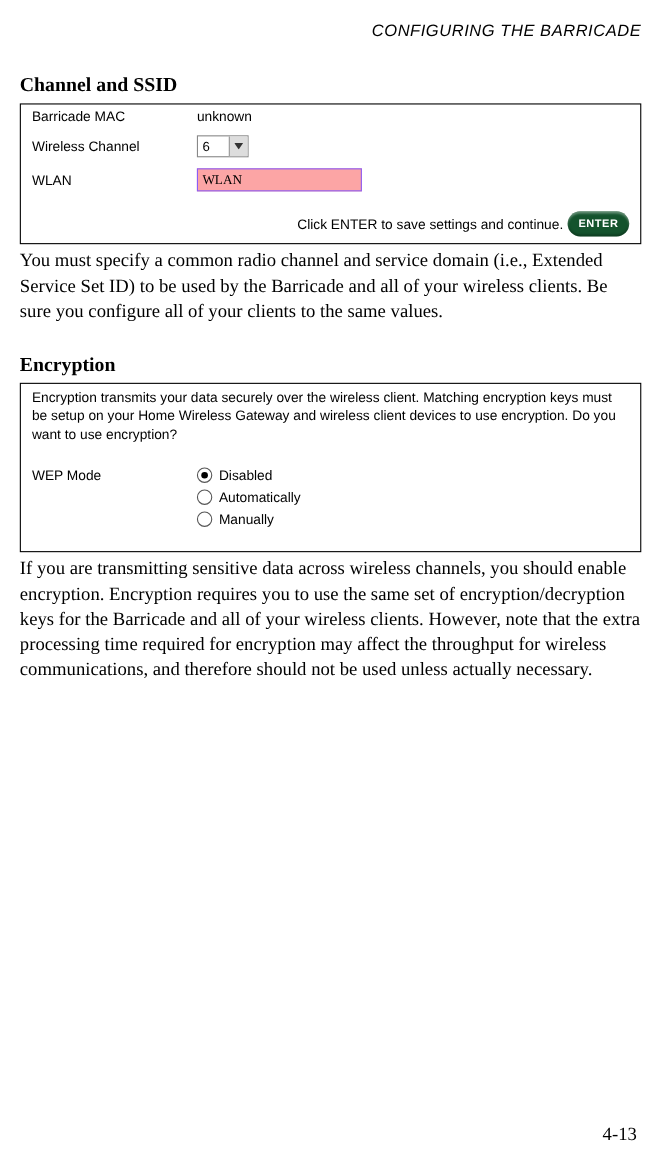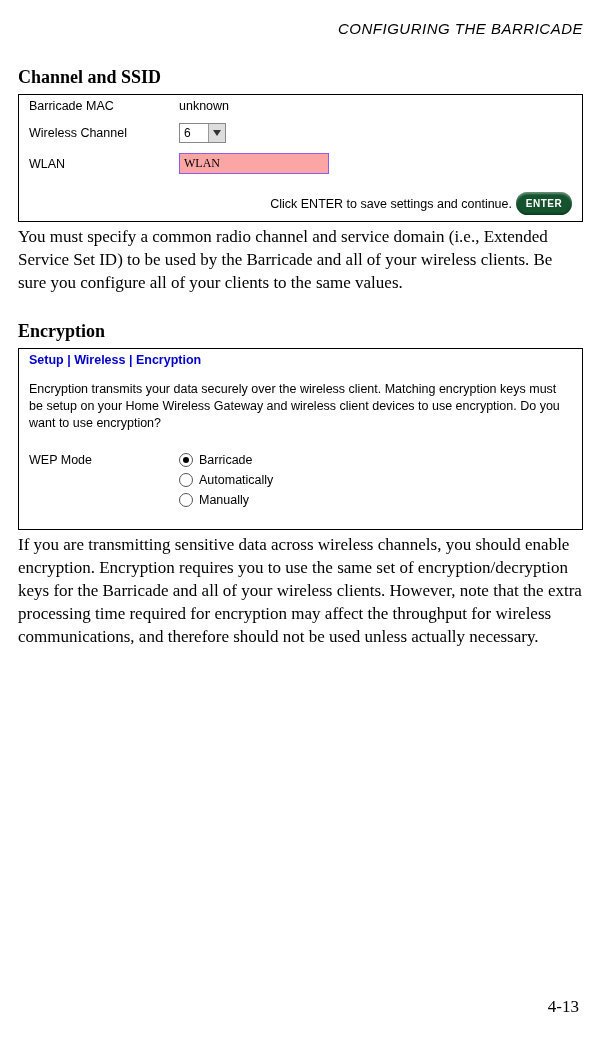--- a/index.html
+++ b/index.html
@@ -154,21 +154,21 @@
     border-radius: 50%;
     top: 3px;
     left: 3px;
   }
   .radio-group {
     display: flex;
     flex-direction: column;
   }
   .page-number {
     position: absolute;
-    bottom: 28px;
+    bottom: 4px;
     right: 22px;
     font-family: Georgia, serif;
     font-size: 17px;
   }
 </style>
 </head>
 <body>
 
 <div class="header-line">CONFIGURING THE BARRICADE</div>
 
@@ -209,29 +209,28 @@
     </div>
   </div>
 </div>
 
 <div class="body-text">You must specify a common radio channel and service domain (i.e., Extended Service Set ID) to be used by the Barricade and all of your wireless clients. Be sure you configure all of your clients to the same values.</div>
 
 <div class="section-title">Encryption</div>
 
 <div class="panel">
   <div class="panel-inner">
-    <div class="breadcrumb">Setup | Wireless | Encryption</div>
     <div class="desc-text">Encryption transmits your data securely over the wireless client. Matching encryption keys must be setup on your Home Wireless Gateway and wireless client devices to use encryption. Do you want to use encryption?</div>
 
     <div class="row" style="align-items:flex-start;">
       <div class="label-col">WEP Mode</div>
       <div class="radio-group">
         <div class="radio-row">
           <span class="radio selected"></span>
-          <span>Barricade</span>
+          <span>Disabled</span>
         </div>
         <div class="radio-row">
           <span class="radio"></span>
           <span>Automatically</span>
         </div>
         <div class="radio-row">
           <span class="radio"></span>
           <span>Manually</span>
         </div>
       </div>

